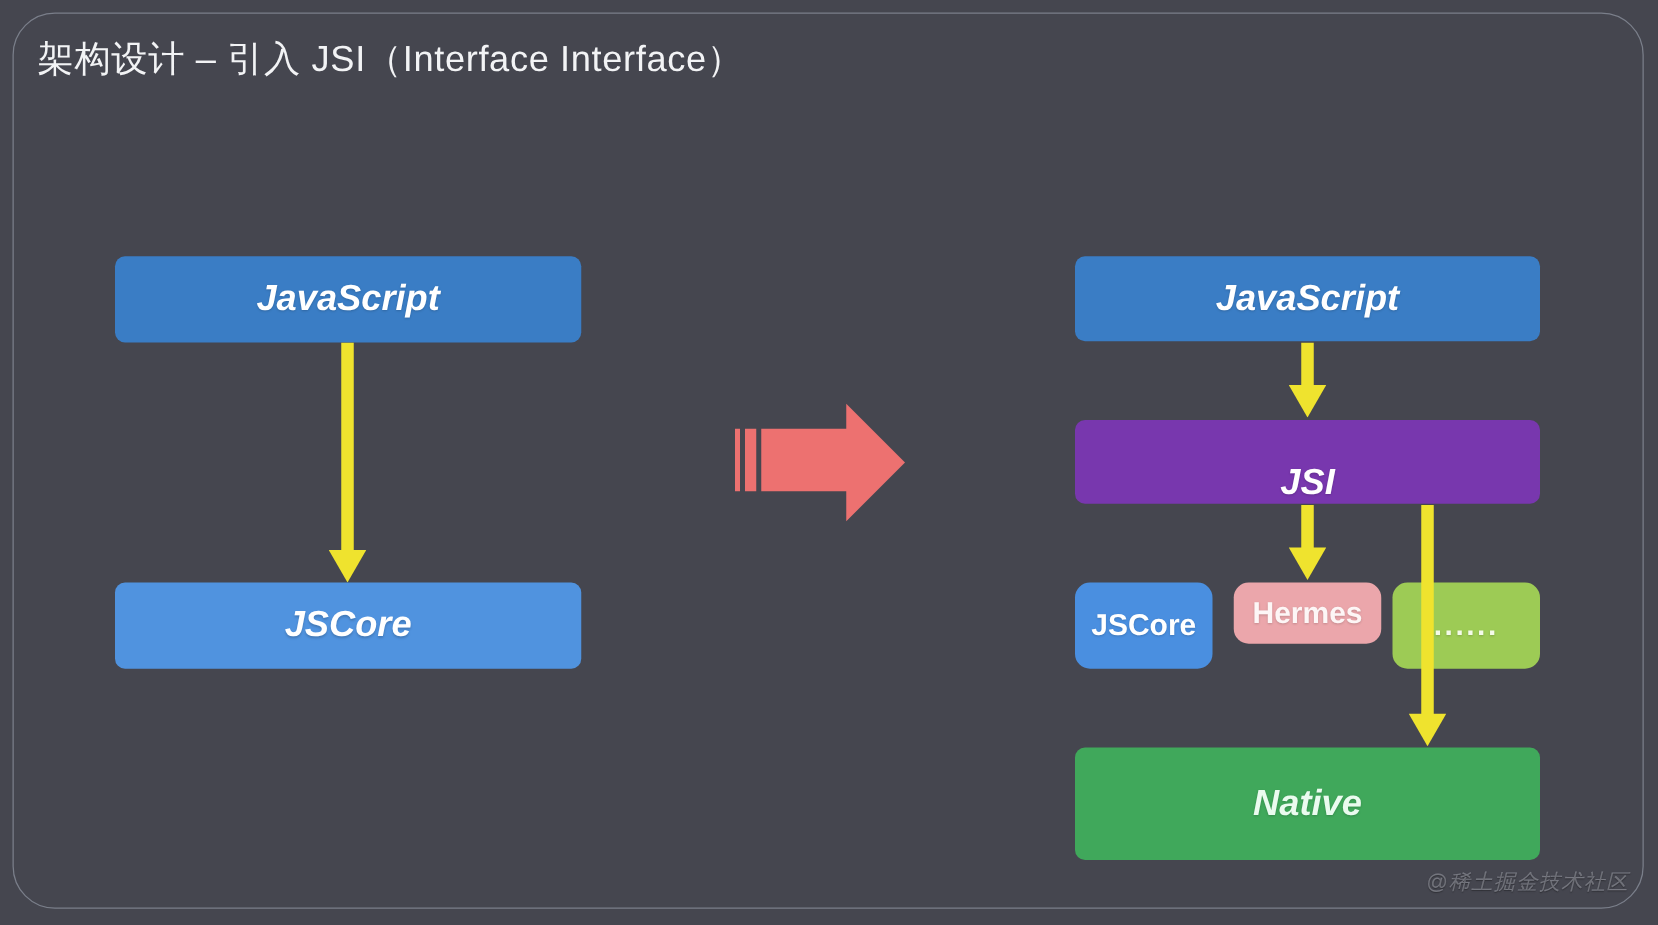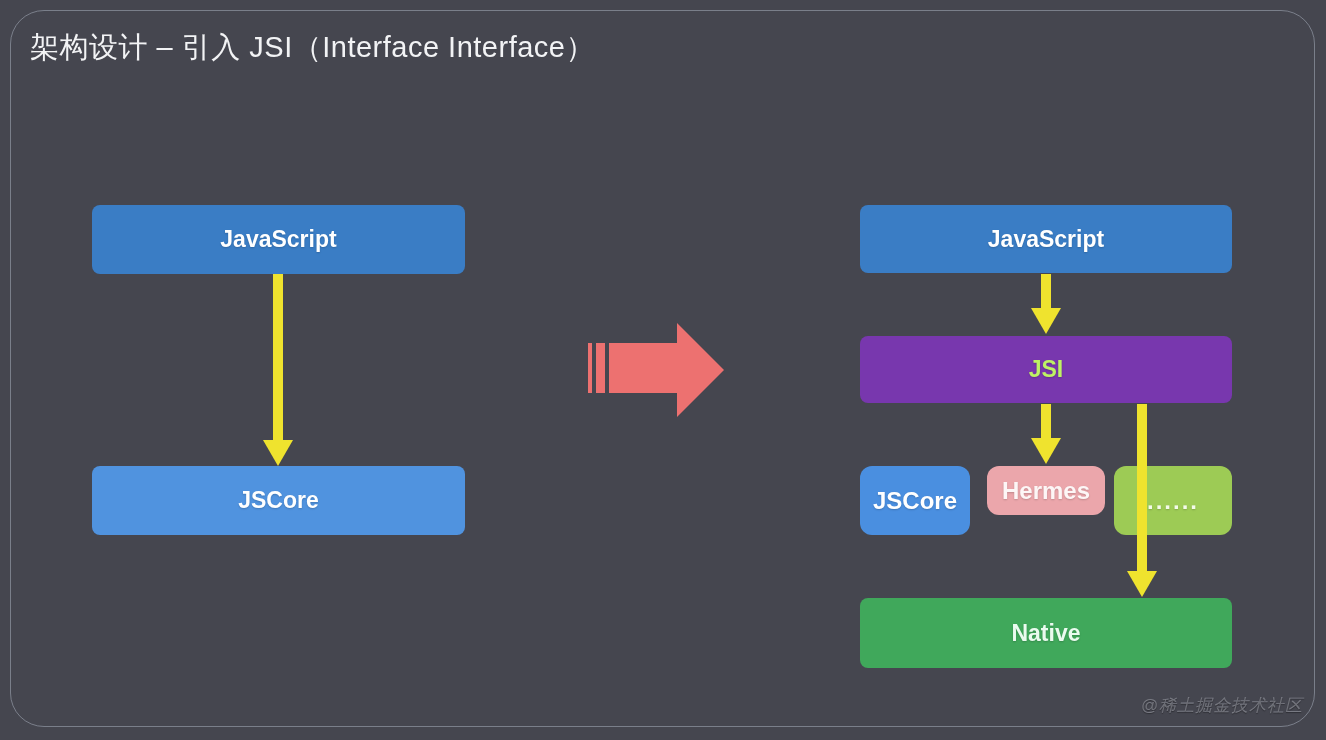--- a/index.html
+++ b/index.html
@@ -41,34 +41,34 @@
   .box {
     position: absolute;
     display: flex;
     align-items: center;
     justify-content: center;
     color: #ffffff;
     font-weight: 700;
     border-radius: 8px;
     text-shadow: 0 1px 2px rgba(0,0,0,0.18);
   }
-  .box-big { font-size: 23px; }
+  .box-big { font-size: 29px; font-style: italic; }
   .box-small { font-size: 24px; border-radius: 12px; }
 
   
   .js-left     { left: 92px;  top: 205px; width: 373px; height: 69px; background: #3a7dc5; }
   .jscore-left { left: 92px;  top: 466px; width: 373px; height: 69px; background: #5093df; }
 
   
   .js-right    { left: 860px; top: 205px; width: 372px; height: 68px; background: #3a7dc5; }
-  .jsi         { left: 860px; top: 336px; width: 372px; height: 67px; background: #7837ae; color: #bef264; }
+  .jsi         { left: 860px; top: 336px; width: 372px; height: 67px; background: #7837ae; color: #ffffff; align-items: flex-end; }
   .jscore-sm   { left: 860px; top: 466px; width: 110px; height: 69px; background: #4a8fe0; }
   .hermes      { left: 987px; top: 466px; width: 118px; height: 49px; background: #eba6ab; color: #fdf6f6; }
   .others      { left: 1114px; top: 466px; width: 118px; height: 69px; background: #9dcb55; color: #f4fbe9; letter-spacing: 2px; }
-  .native      { left: 860px; top: 598px; width: 372px; height: 70px; background: #40a85b; color: #eafbef; }
+  .native      { left: 860px; top: 598px; width: 372px; height: 90px; background: #40a85b; color: #eafbef; }
 
   svg.arrow { position: absolute; display: block; }
   .yellow { fill: #efe32e; }
   .red    { fill: #ed7170; }
   .arrow-long { z-index: 5; }
 
   .watermark {
     position: absolute;
     top: 694px;
     right: 23px;

